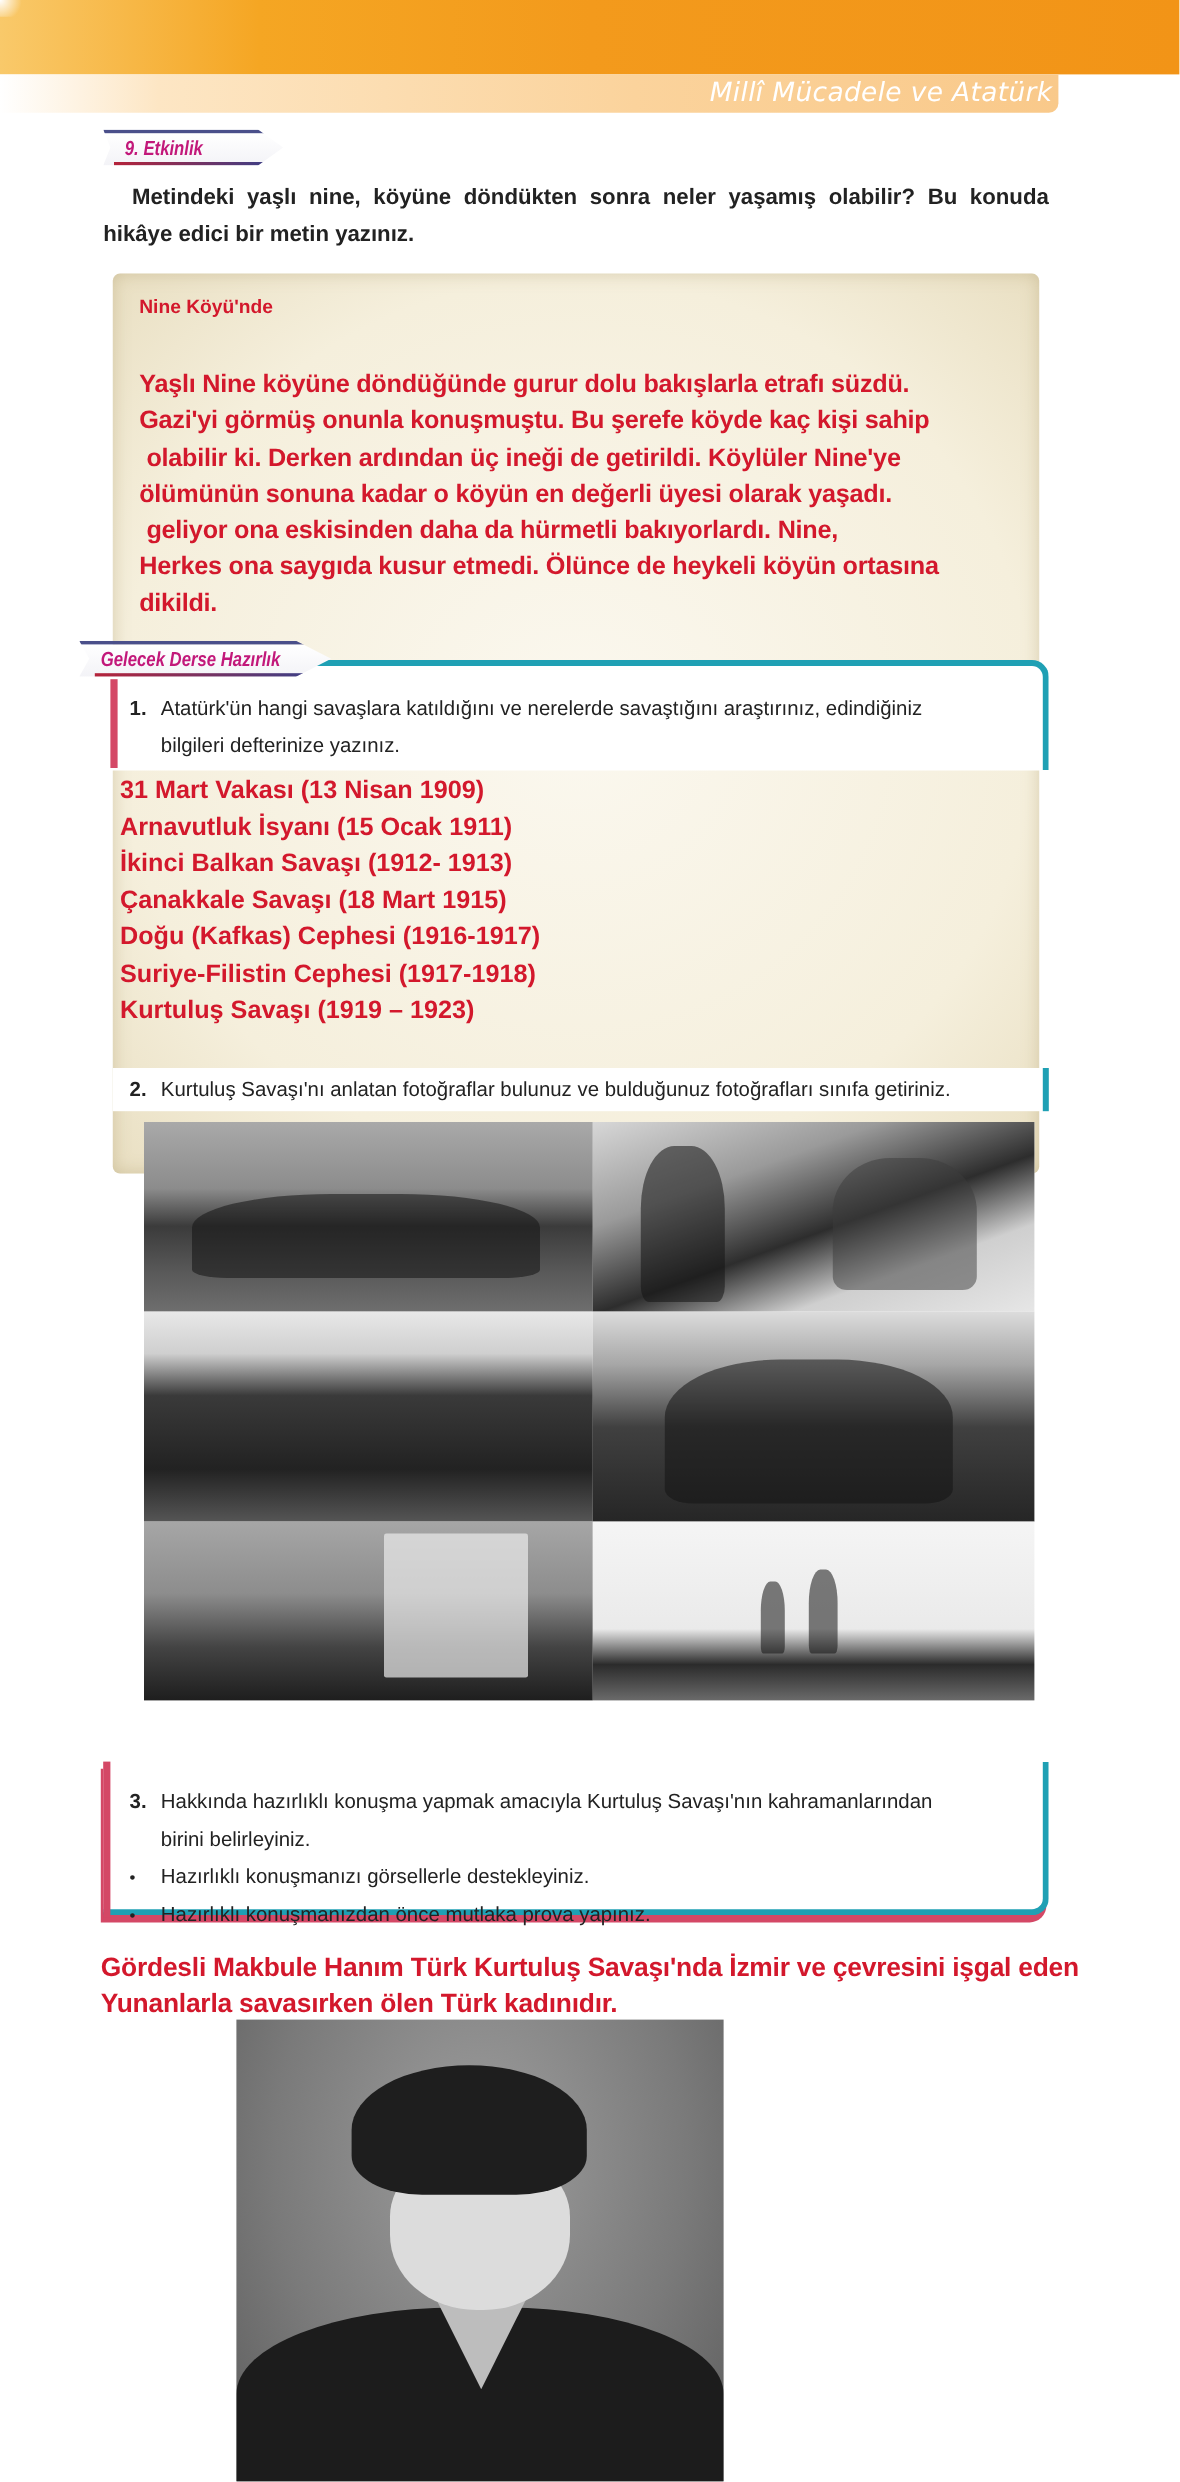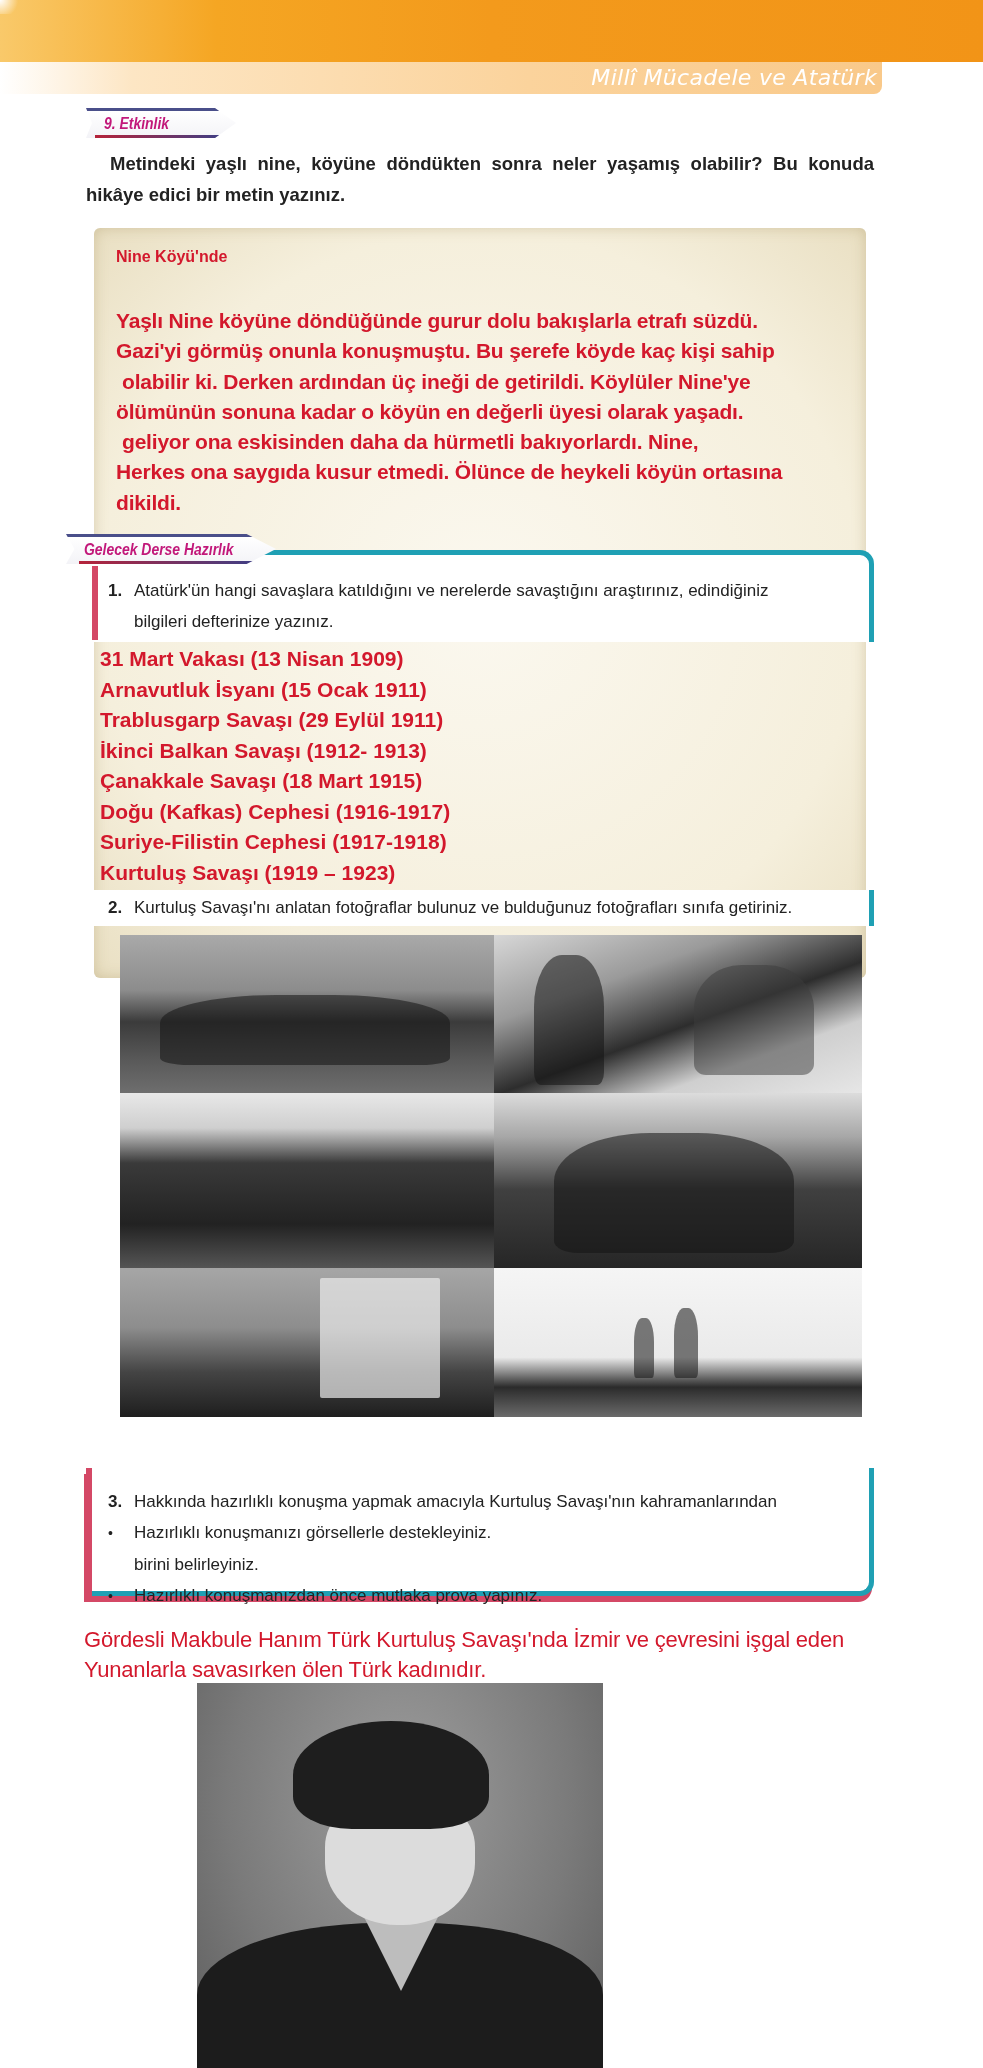--- a/index.html
+++ b/index.html
@@ -112,21 +112,21 @@
     
     .box3 {
       left: 86px; top: 1468px; width: 788px; height: 128px;
       border-bottom: 5px solid #1fa0b4; border-bottom-right-radius: 14px;
       box-shadow: -2px 6px 0 #d44866;
     }
     .bullet { display: inline-block; width: 26px; font-size: 14px; }
 
     .caption {
       position: absolute; left: 84px; top: 1625px; width: 900px;
-      font-weight: normal; font-size: 22px; line-height: 30px; color: #d3182c;
+      font-weight: bold; font-size: 22px; line-height: 30px; color: #d3182c;
       white-space: nowrap; letter-spacing: -0.2px;
     }
     .portrait {
       position: absolute; left: 197px; top: 1683px; width: 406px; height: 385px;
       background: radial-gradient(ellipse at 50% 30%, #9e9e9e 0%, #7a7a7a 60%, #5c5c5c 100%);
       overflow: hidden;
     }
     .portrait .hat {
       position: absolute; left: 96px; top: 38px; width: 196px; height: 108px;
       background: #1e1e1e; border-radius: 50% 50% 30% 30%;
@@ -178,21 +178,20 @@
   <span class="ribbon-text">Gelecek Derse Hazırlık</span>
 </div>
 <div class="item-text" style="left:108px; top:575px; width:760px;">
   <div><span class="num">1.</span><span>Atatürk'ün hangi savaşlara katıldığını ve nerelerde savaştığını araştırınız, edindiğiniz</span></div>
   <div style="padding-left:26px;"><span>bilgileri defterinize yazınız.</span></div>
 </div>
 
 <div class="war-list">
   <span>31 Mart Vakası (13 Nisan 1909)</span>
   <span>Arnavutluk İsyanı (15 Ocak 1911)</span>
-  <span>Trablusgarp Savaşı (29 Eylül 1911)</span>
   <span>İkinci Balkan Savaşı (1912- 1913)</span>
   <span>Çanakkale Savaşı (18 Mart 1915)</span>
   <span>Doğu (Kafkas) Cephesi (1916-1917)</span>
   <span>Suriye-Filistin Cephesi (1917-1918)</span>
   <span>Kurtuluş Savaşı (1919 – 1923)</span>
 </div>
 
 <div class="teal-box box2"></div>
 <div class="item-text" style="left:108px; top:892px; width:770px; white-space:nowrap;">
   <span class="num">2.</span><span>Kurtuluş Savaşı'nı anlatan fotoğraflar bulunuz ve bulduğunuz fotoğrafları sınıfa getiriniz.</span>
@@ -216,22 +215,22 @@
   <div class="photo p6">
     <div class="shape" style="left:140px; top:50px; width:20px; height:60px;"></div>
     <div class="shape" style="left:180px; top:40px; width:24px; height:70px;"></div>
   </div>
 </div>
 
 <div class="teal-box box3"></div>
 <div class="pink-bar" style="left:86px; top:1468px; height:130px;"></div>
 <div class="item-text" style="left:108px; top:1462px; width:770px;margin-top:24px;">
   <div><span class="num">3.</span><span>Hakkında hazırlıklı konuşma yapmak amacıyla Kurtuluş Savaşı'nın kahramanlarından</span></div>
+  <div style="padding-left:26px;"><span>birini belirleyiniz.</span></div>
   <div><span class="bullet">•</span><span>Hazırlıklı konuşmanızı görsellerle destekleyiniz.</span></div>
-  <div style="padding-left:26px;"><span>birini belirleyiniz.</span></div>
   <div><span class="bullet">•</span><span>Hazırlıklı konuşmanızdan önce mutlaka prova yapınız.</span></div>
 </div>
 
 <div class="caption">
   <div>Gördesli Makbule Hanım Türk Kurtuluş Savaşı'nda İzmir ve çevresini işgal eden</div>
   <div>Yunanlarla savasırken ölen Türk kadınıdır.</div>
 </div>
 <div class="portrait">
   <div class="body"></div>
   <div class="neck"></div>

